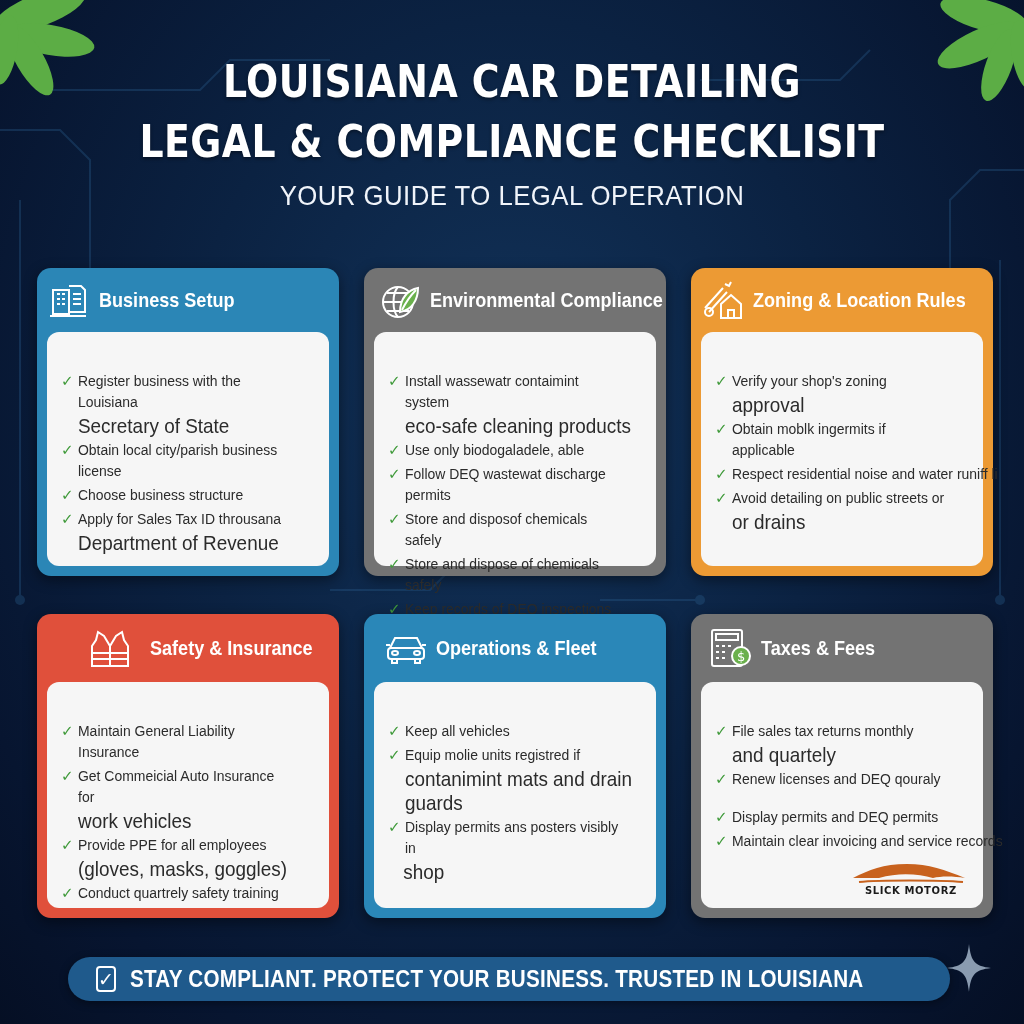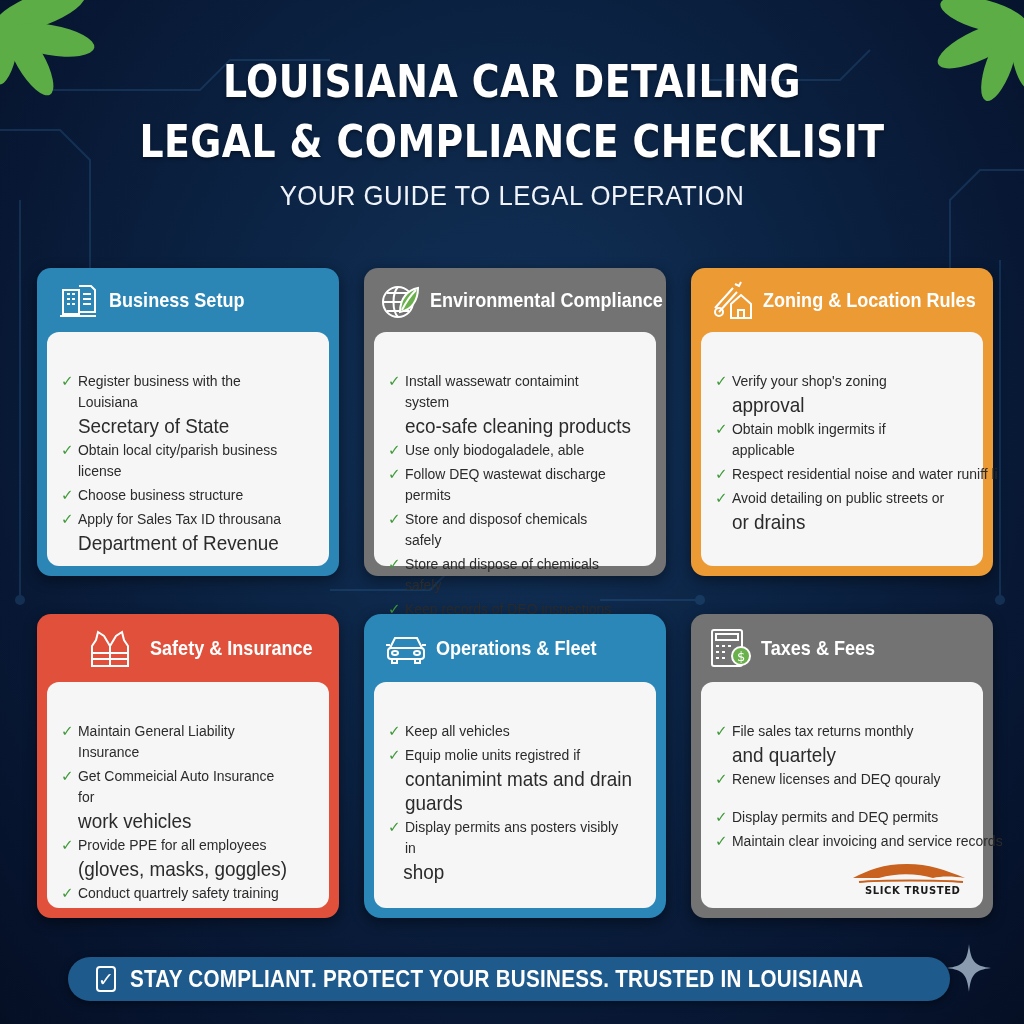--- a/index.html
+++ b/index.html
@@ -27,21 +27,21 @@
     font-family: "Liberation Sans", sans-serif; font-size: 28px; letter-spacing: 0.5px;
     transform: scaleX(0.92); color: #f0f4fa;
   }
 
   .card {
     position: absolute; border-radius: 14px;
     box-shadow: 0 4px 14px rgba(0,0,0,0.45);
   }
   .card-head {
     position: absolute; left: 0; right: 0; top: 0; height: 64px;
-    display: flex; align-items: center; padding-left: 20px;
+    display: flex; align-items: center; padding-left: 10px;
   }
   .card-icon { width: 44px; height: 44px; flex: 0 0 44px; }
   .card-icon svg { width: 44px; height: 44px; }
   .card-title {
     margin-left: 8px; font-weight: bold; font-size: 21px; color: #fff;
     white-space: nowrap; transform: scaleX(0.86); transform-origin: left center;
   }
   .card-body {
     position: absolute; left: 10px; right: 10px; top: 64px; bottom: 10px;
     background: #f6f6f6; border-radius: 12px; padding: 38px 14px 10px 14px;
@@ -275,21 +275,21 @@
     <div class="cont">
         <span class="txt">(gloves, masks, goggles)</span>
       </div>
     <div class="item">
         <span class="check">✓</span>
         <span class="txt">Conduct quartrely safety training</span>
       </div>
   </div>
 </div>
 
-<div class="card c-blue2" style="left:364px; top:614px; width:302px; height:304px;border-radius:17px;">
+<div class="card c-blue2" style="left:364px; top:614px; width:302px; height:304px;">
   <div class="card-head" style="height:68px; padding-left:20px;">
     <span class="card-icon">
       <svg viewBox="0 0 44 44" fill="none" stroke="#fff" stroke-width="2">
         <path d="M6 22l5-10h22l5 10"></path>
           <rect x="4" y="22" width="36" height="11" rx="3"></rect>
         <ellipse cx="11" cy="27" rx="3" ry="2"></ellipse>
           <ellipse cx="33" cy="27" rx="3" ry="2"></ellipse>
         <path d="M8 33v4h5v-4M31 33v4h5v-4M2 19h4M38 19h4"></path>
       </svg>
     </span>
@@ -352,21 +352,21 @@
       </div>
     <div class="item">
         <span class="check">✓</span>
         <span class="txt" style="white-space:nowrap;">Maintain clear invoicing and service records</span>
       </div>
     <div class="logo">
       <svg viewBox="0 0 120 44" width="120" height="44">
         <path d="M4 22 C20 14 34 8 58 8 C80 8 96 14 116 22 C104 20 92 20 84 22 C70 18 50 16 30 22 Z" fill="#c8621e"></path>
         <path d="M10 26 C30 24 90 24 114 26" stroke="#c8621e" stroke-width="2" fill="none"></path>
       </svg>
-      <span class="logo-text">SLICK TRUSTED</span>
+      <span class="logo-text">SLICK MOTORZ</span>
     </div>
   </div>
 </div>
 
 <div class="banner">
   <span class="banner-check">✓</span>
   <span class="banner-text">STAY COMPLIANT. PROTECT YOUR BUSINESS. TRUSTED IN LOUISIANA</span>
 </div>
 <svg class="sparkle" viewBox="0 0 48 52">
   <path d="M24 2 C26 20 30 24 46 26 C30 28 26 32 24 50 C22 32 18 28 2 26 C18 24 22 20 24 2 Z" fill="#8a9bb0"></path>

